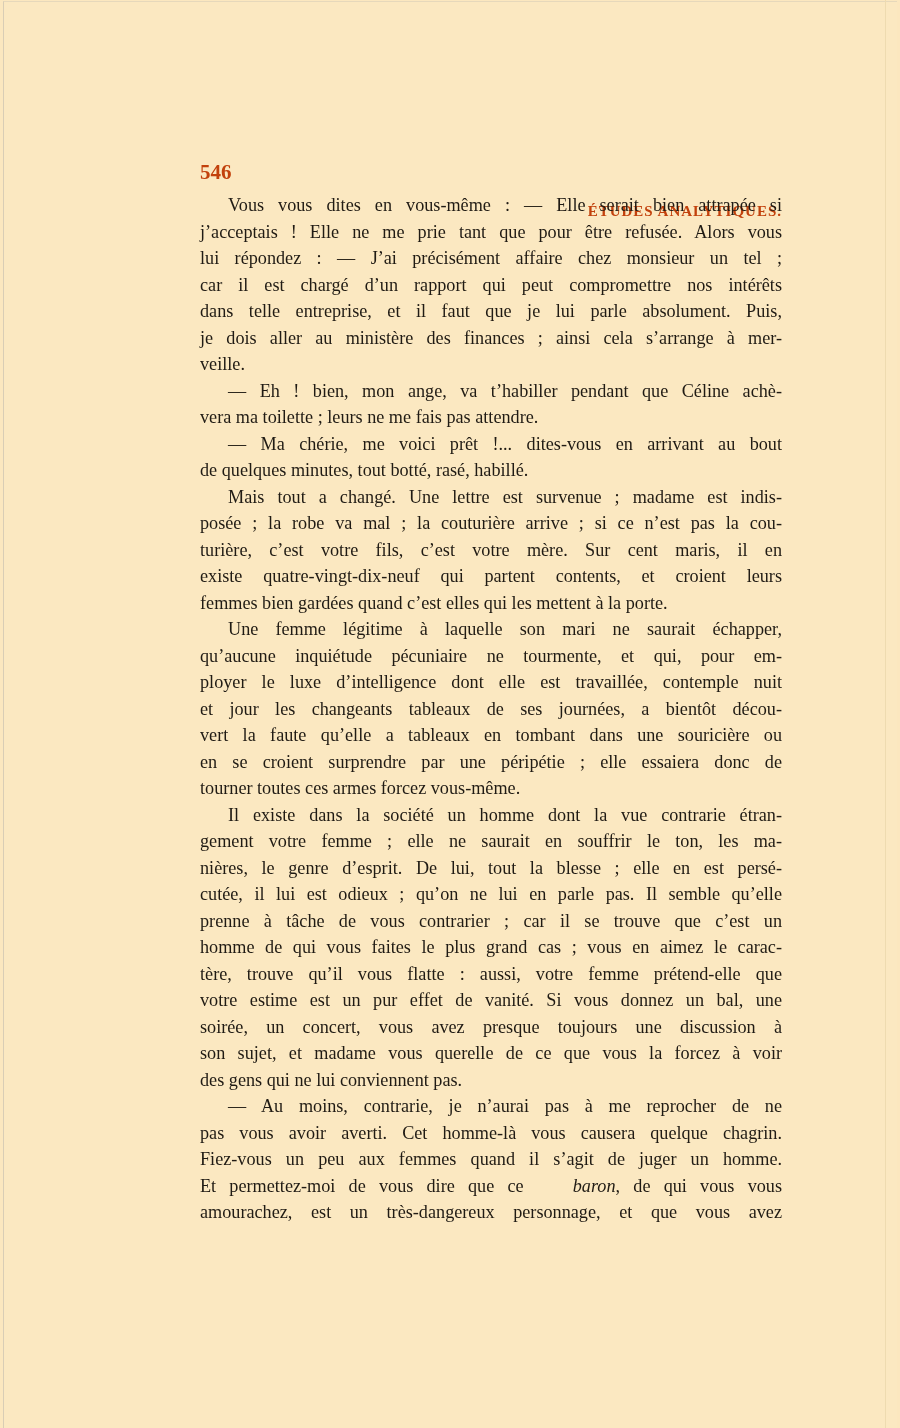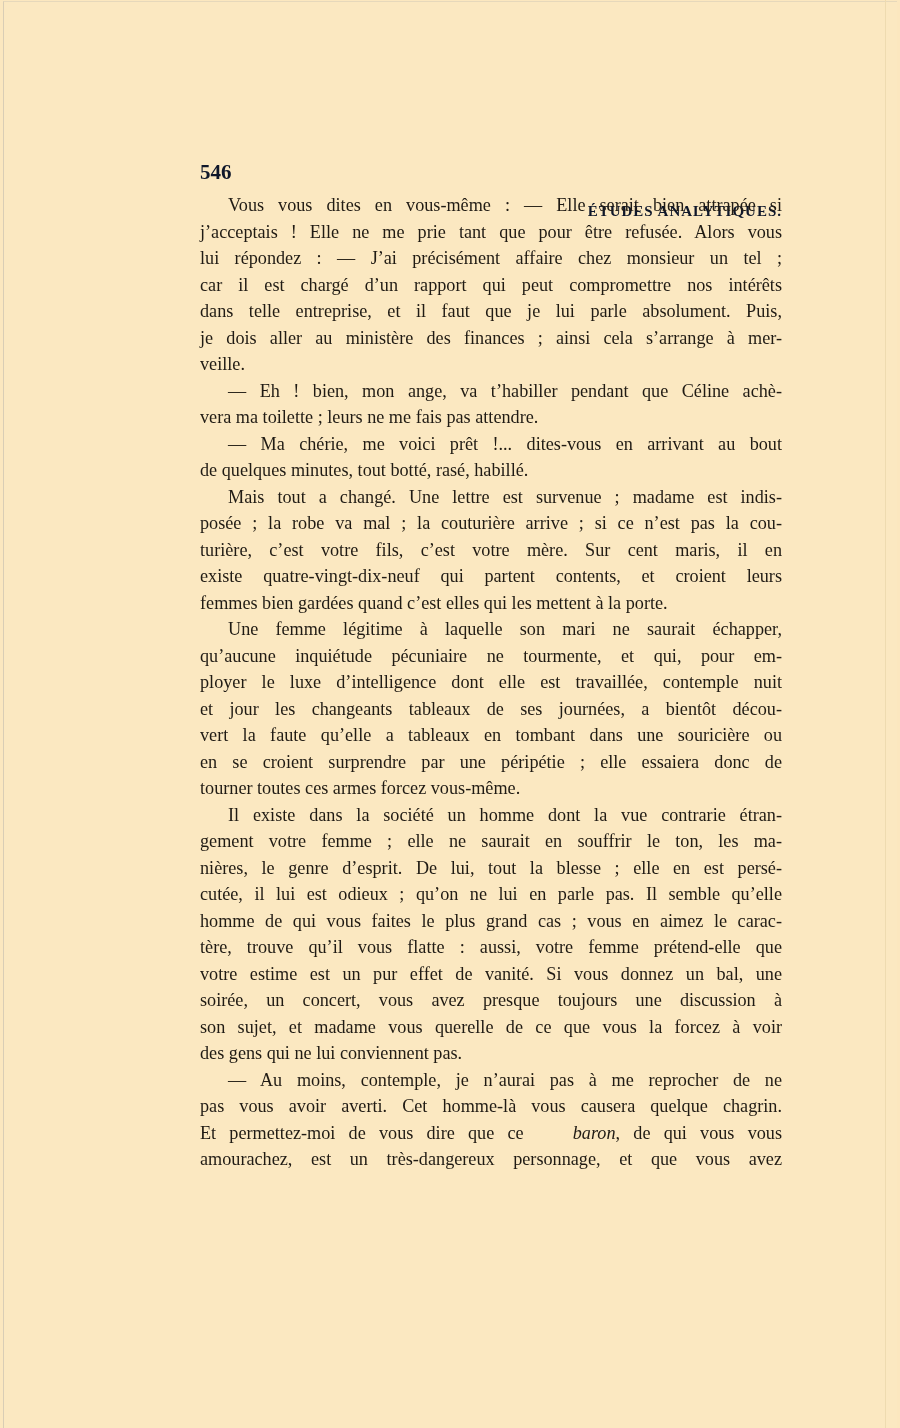--- a/index.html
+++ b/index.html
@@ -1,21 +1,21 @@
 <!DOCTYPE html>
 <html><head>
 <meta charset="utf-8">
 <style>
   html, body { margin:0; padding:0; }
   body { width:900px; height:1428px; background:#fbe7bf; position:relative; overflow:hidden; }
   .page { position:absolute; left:3px; top:1px; width:893px; height:1426px; background:#fbe8c1;
           border-left:1px solid #d9cdb5; border-top:1px solid #e6d8bb; }
   .fold { position:absolute; left:885px; top:0; width:1px; height:1428px; background:#eedbb0; }
   .header { position:absolute; top:160px; left:200px; width:582px; height:24px;
-            font-family:"Liberation Serif", serif; color:#0f172a; }
+            font-family:"Liberation Serif", serif; color:#c2410c; }
   .pgnum { position:absolute; left:0; top:0; font-size:21px; font-weight:bold; }
   .running { position:absolute; left:0; right:0; top:3px; text-align:right; font-size:15px;
              font-weight:bold; letter-spacing:1px; padding-left:40px;margin-top:40px; }
   .body { position:absolute; top:192px; left:200px; width:582px;
           font-family:Liberation Serif, serif; font-size:18.2px; color:#201b14; }
   .line { height:26.5px; line-height:26.5px; white-space:nowrap; text-align:justify; text-align-last:justify; }
   .line.last { text-align-last:left; }
   .line.indent { padding-left:28px; }
   .it { font-style:italic;margin-left:36px; }
 </style>
@@ -51,23 +51,25 @@
     <div class="line">qu’aucune inquiétude pécuniaire ne tourmente, et qui, pour em-</div>
     <div class="line">ployer le luxe d’intelligence dont elle est travaillée, contemple nuit</div>
     <div class="line">et jour les changeants tableaux de ses journées, a bientôt décou-</div>
     <div class="line">vert la faute qu’elle a tableaux en tombant dans une souricière ou</div>
     <div class="line">en se croient surprendre par une péripétie ; elle essaiera donc de</div>
     <div class="line last">tourner toutes ces armes forcez vous-même.</div>
     <div class="line indent">Il existe dans la société un homme dont la vue contrarie étran-</div>
     <div class="line">gement votre femme ; elle ne saurait en souffrir le ton, les ma-</div>
     <div class="line">nières, le genre d’esprit. De lui, tout la blesse ; elle en est persé-</div>
     <div class="line">cutée, il lui est odieux ; qu’on ne lui en parle pas. Il semble qu’elle</div>
+    <div class="line">prenne à tâche de vous contrarier ; car il se trouve que c’est un</div>
     <div class="line">homme de qui vous faites le plus grand cas ; vous en aimez le carac-</div>
     <div class="line">tère, trouve qu’il vous flatte : aussi, votre femme prétend-elle que</div>
     <div class="line">votre estime est un pur effet de vanité. Si vous donnez un bal, une</div>
     <div class="line">soirée, un concert, vous avez presque toujours une discussion à</div>
     <div class="line">son sujet, et madame vous querelle de ce que vous la forcez à voir</div>
     <div class="line last">des gens qui ne lui conviennent pas.</div>
-    <div class="line indent">— Au moins, contemple, je n’aurai pas à me reprocher de ne</div>
+    <div class="line indent">— Au moins, contrarie, je n’aurai pas à me reprocher de ne</div>
     <div class="line">pas vous avoir averti. Cet homme-là vous causera quelque chagrin.</div>
+    <div class="line">Fiez-vous un peu aux femmes quand il s’agit de juger un homme.</div>
     <div class="line"><span>Et permettez-moi de vous dire que ce </span><span class="it">baron</span><span>, de qui vous vous</span></div>
     <div class="line">amourachez, est un très-dangereux personnage, et que vous avez</div>
   </div>
 
 </body></html>

